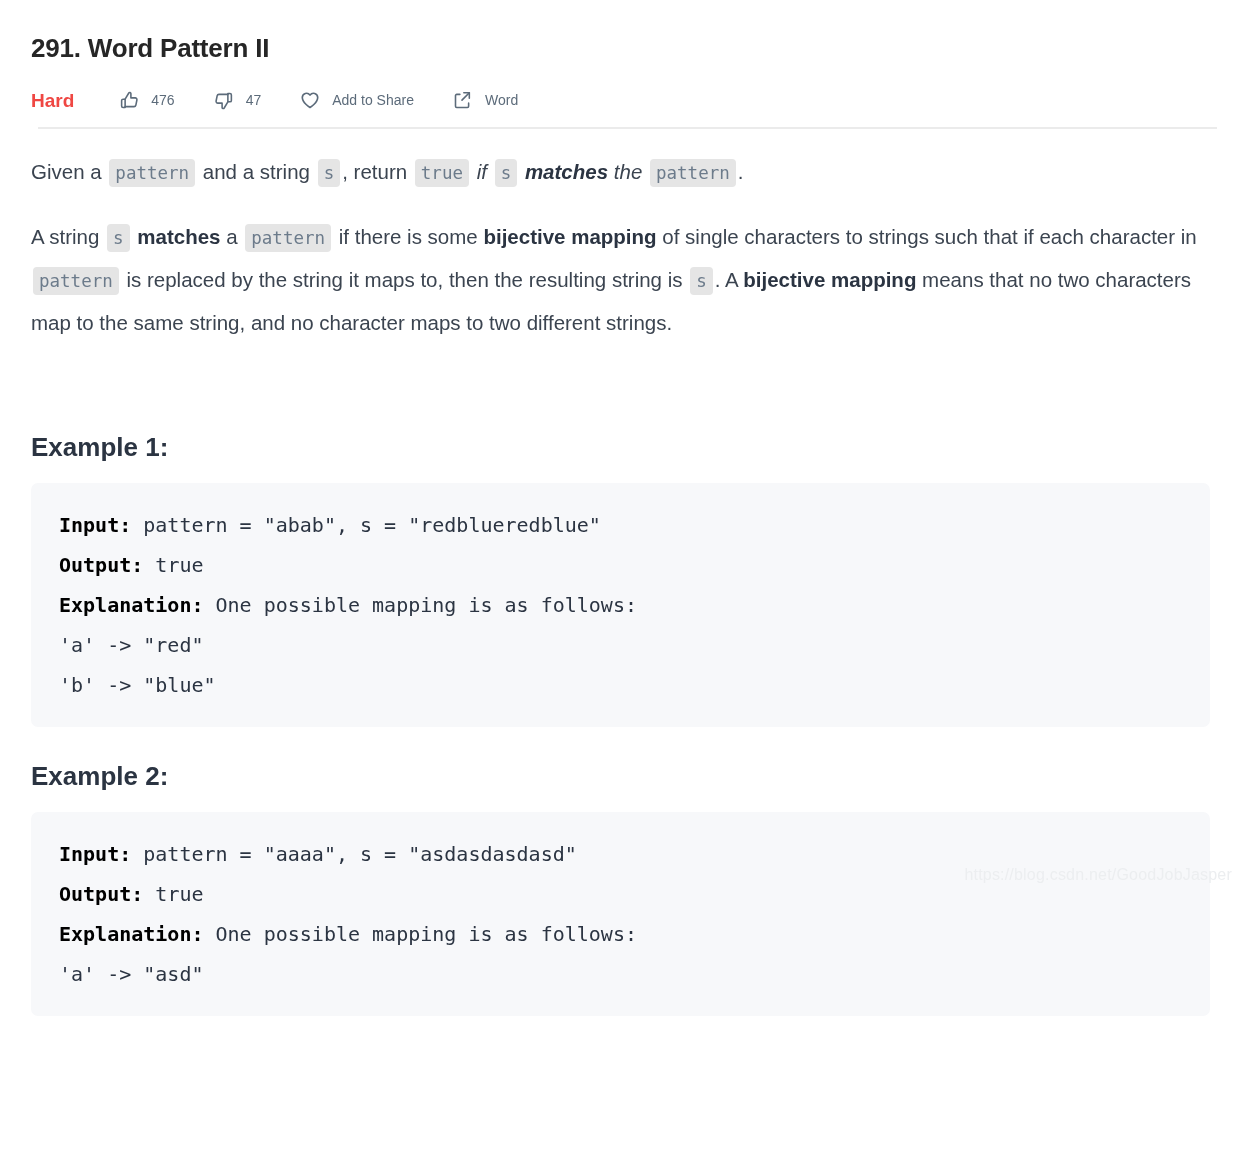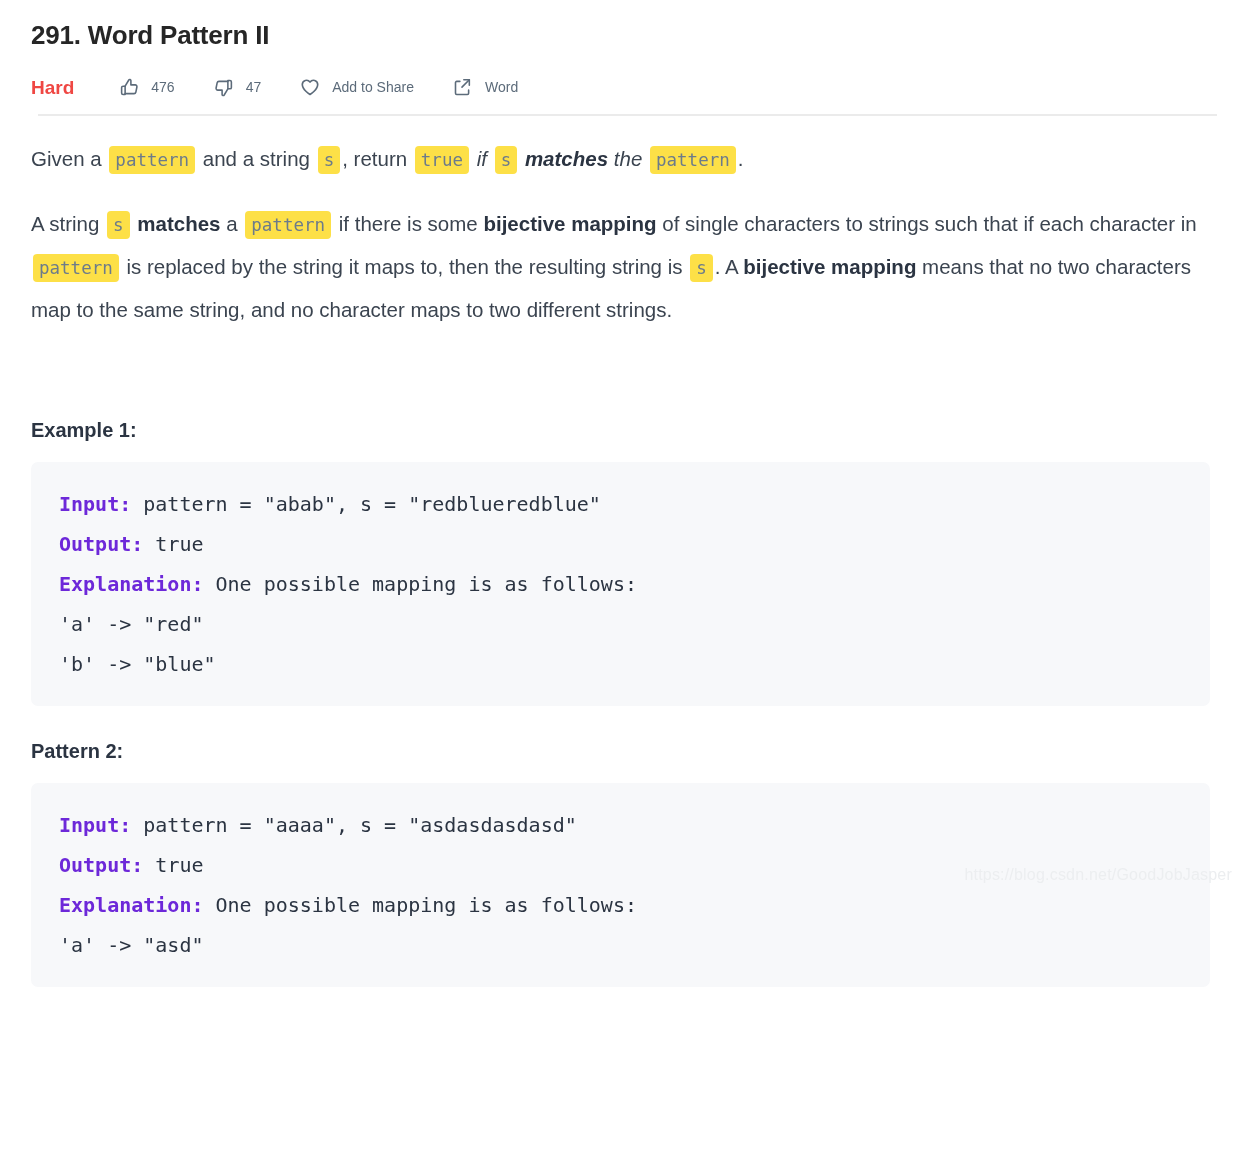--- a/index.html
+++ b/index.html
@@ -16,21 +16,21 @@
     font-family: "Liberation Sans", sans-serif;
     color: #262626;
     -webkit-font-smoothing: antialiased;
   }
 
   .page {
     position: relative;
     width: 1254px;
     height: 893px;
     box-sizing: border-box;
-    padding: 0 31px;
+    padding: 13px 31px;
   }
 
   
   .title {
     font-size: 26px;
     font-weight: bold;
     color: #262626;
     letter-spacing: -0.2px;
     padding-top: 18px;
     margin: 0;
@@ -90,34 +90,34 @@
     line-height: 42px;
     color: #3b4450;
     margin: 0 0 14px 0;
     max-width: 1185px;
   }
   p.para.first { margin-bottom: 22px; }
 
   code.inline {
     font-family: "DejaVu Sans Mono", "Liberation Mono", monospace;
     font-size: 17.5px;
-    background: #fde047;
+    background: #e5e5e5;
     color: #6c7b8b;
     border-radius: 4px;
     padding: 4px 6px;
     margin: 0 2px;
     white-space: nowrap;
   }
   .b { font-weight: bold; color: #2b3442; }
   .i { font-style: italic; }
   .bi { font-weight: bold; font-style: italic; color: #2b3442; }
 
   
   .example-head {
-    font-size: 20px;
+    font-size: 26px;
     font-weight: bold;
     color: #2b3442;
     margin: 0 0 20px 0;
   }
   #example1-heading { margin-top: 88px; }
   #example2-heading { margin-top: 34px; }
 
   pre.codeblock {
     background: #f7f8fa;
     border-radius: 7px;
@@ -125,21 +125,21 @@
     padding: 22px 28px 22px 28px;
     width: 1179px;
     box-sizing: border-box;
     font-family: "DejaVu Sans Mono", "Liberation Mono", monospace;
     font-size: 20px;
     line-height: 40px;
     color: #2b3442;
     white-space: pre-wrap;
     word-break: break-word;
   }
-  pre.codeblock .lbl { font-weight: bold; color: #6d28d9; }
+  pre.codeblock .lbl { font-weight: bold; color: #000000; }
 
   
   .watermark {
     position: absolute;
     right: 22px;
     bottom: 9px;
     font-size: 16px;
     color: #eceef0;
     font-family: "Liberation Sans", sans-serif;
     letter-spacing: 0.2px;
@@ -208,21 +208,21 @@
     <p class="para"><span>A string </span><code class="inline">s</code><span> </span><strong class="b">matches</strong><span> a </span><code class="inline">pattern</code><span> if there is some </span><strong class="b">bijective mapping</strong><span> of single characters to strings such that if each character in </span><code class="inline">pattern</code><span> is replaced by the string it maps to, then the resulting string is </span><code class="inline">s</code><span>. A </span><strong class="b">bijective mapping</strong><span> means that no two characters map to the same string, and no character maps to two different strings.</span></p>
 
     <h3 class="example-head" id="example1-heading">Example 1:</h3>
 
     <pre class="codeblock"><span class="lbl">Input:</span><span> pattern = "abab", s = "redblueredblue"</span>
 <span class="lbl">Output:</span><span> true</span>
 <span class="lbl">Explanation:</span><span> One possible mapping is as follows:</span>
 <span>'a' -&gt; "red"</span>
 <span>'b' -&gt; "blue"</span></pre>
 
-    <h3 class="example-head" id="example2-heading">Pattern 2:</h3>
+    <h3 class="example-head" id="example2-heading">Example 2:</h3>
 
     <pre class="codeblock"><span class="lbl">Input:</span><span> pattern = "aaaa", s = "asdasdasdasd"</span>
 <span class="lbl">Output:</span><span> true</span>
 <span class="lbl">Explanation:</span><span> One possible mapping is as follows:</span>
 <span>'a' -&gt; "asd"</span></pre>
 
   </div>
 
   <div class="watermark">https://blog.csdn.net/GoodJobJasper</div>
 

